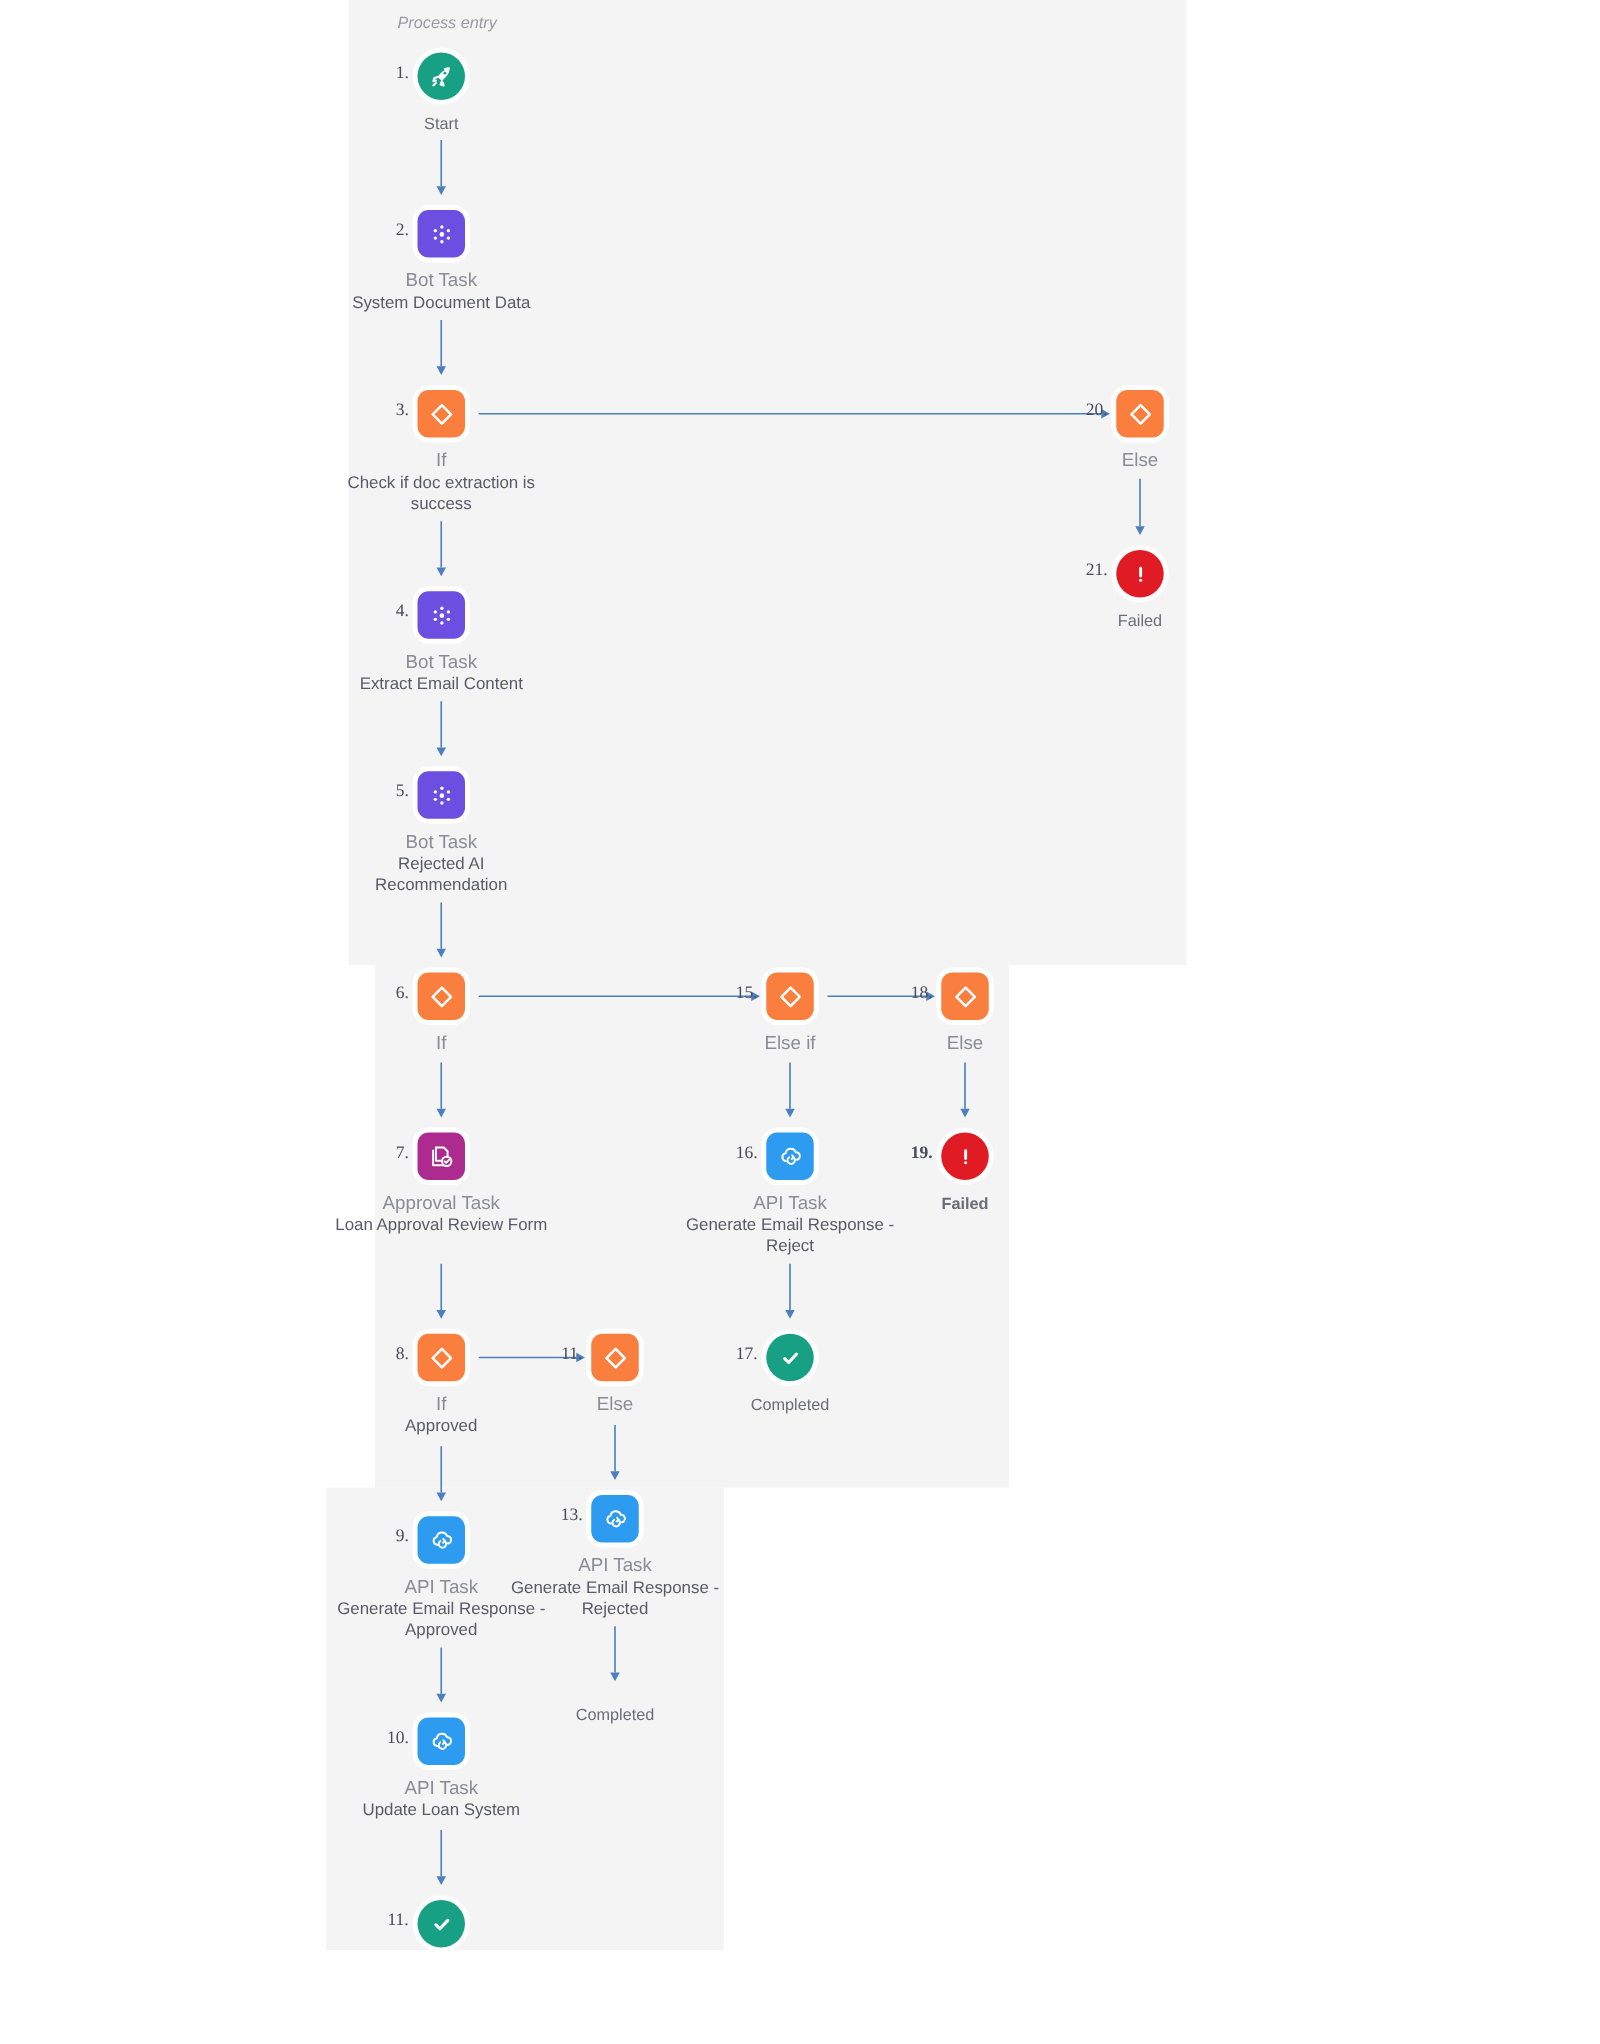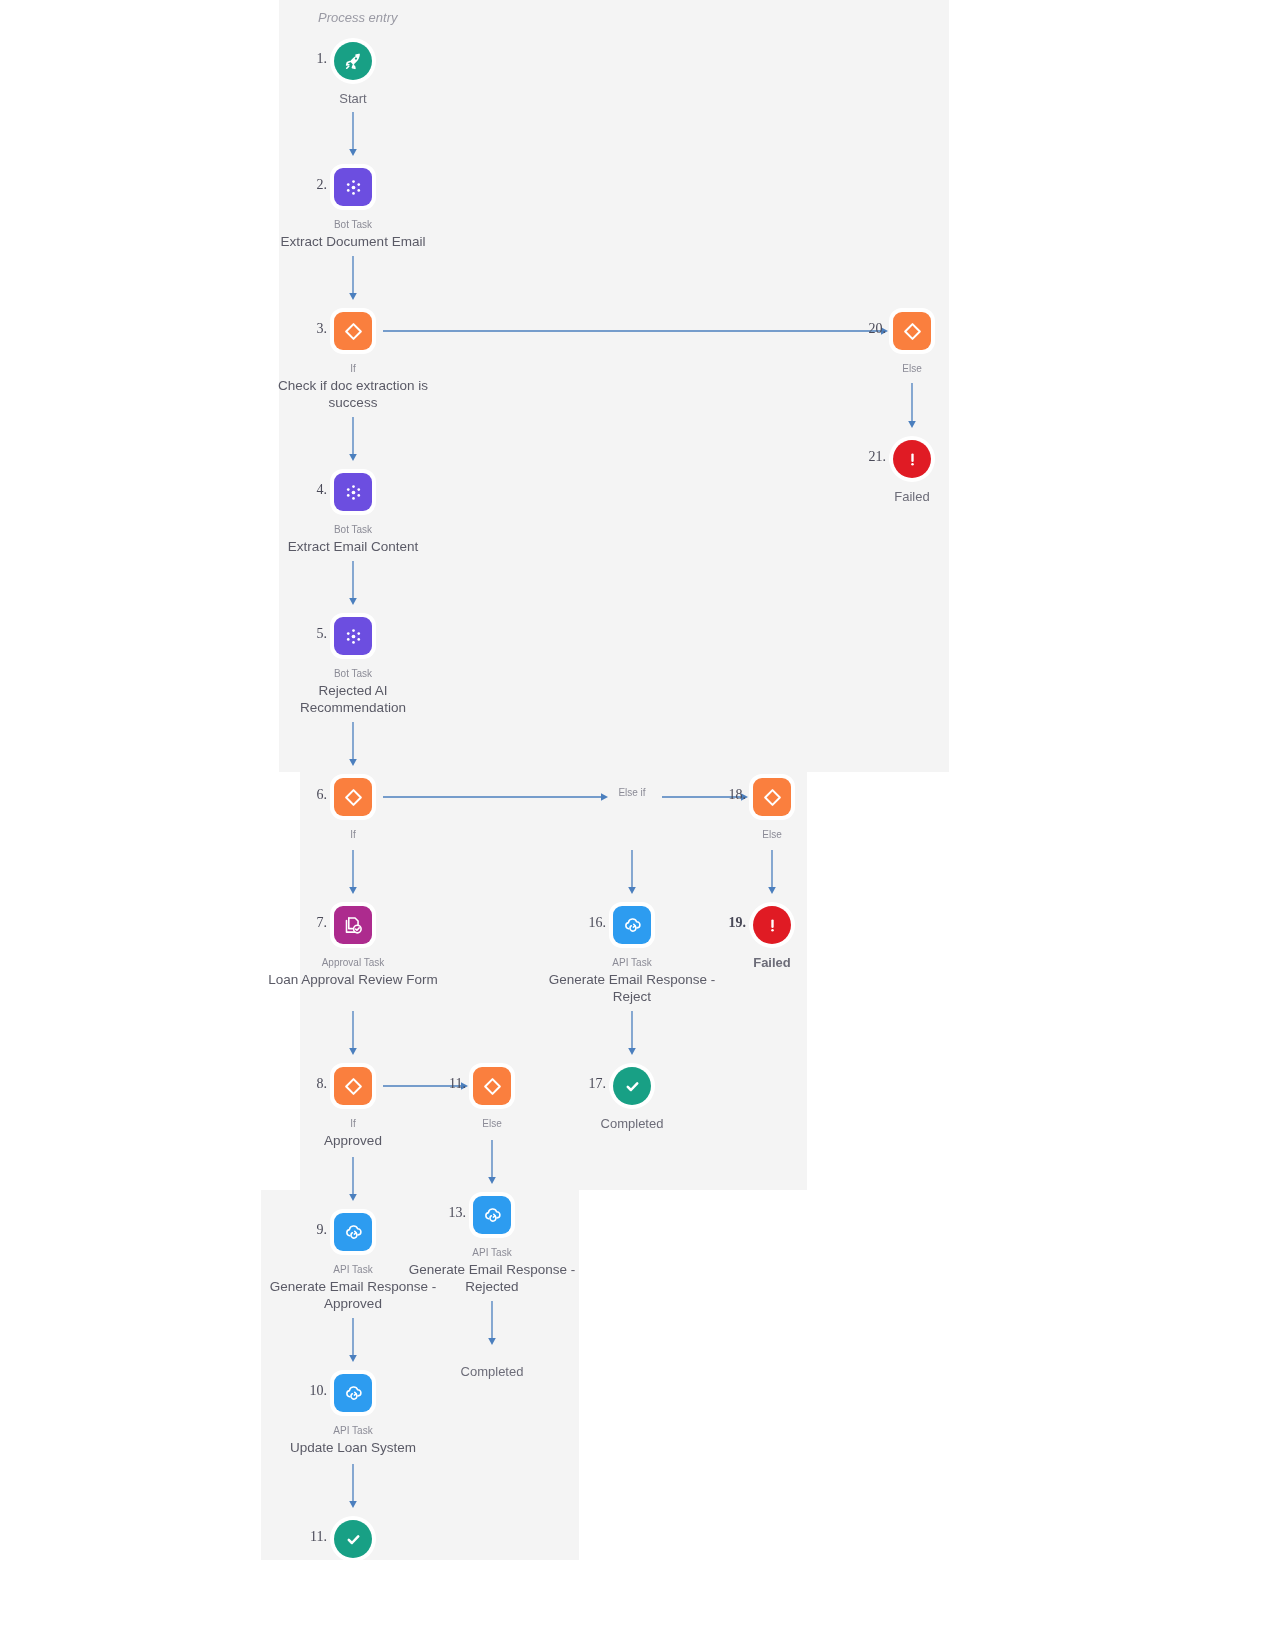--- a/index.html
+++ b/index.html
@@ -58,21 +58,21 @@
     display: flex;
     align-items: center;
     justify-content: center;
     box-shadow: 0 0 0 4px #ffffff;
   }
   .shape-rounded  { border-radius: 9px; }
   .shape-circle   { border-radius: 50%; }
 
   .node-type {
     margin-top: 6px;
-    font-size: 10px;
+    font-size: 15px;
     color: #8b8b96;
     line-height: 17px;
   }
   .node-label {
     font-size: 13.5px;
     color: #5a5a66;
     line-height: 17px;
     max-width: 170px;
     margin: 0 auto;
   }
@@ -256,21 +256,21 @@
             <circle cx="12" cy="5.2" r="1.55" fill="#fff" stroke="none"></circle>
             <circle cx="18" cy="8.6" r="1.55" fill="#fff" stroke="none"></circle>
             <circle cx="18" cy="15.4" r="1.55" fill="#fff" stroke="none"></circle>
             <circle cx="12" cy="18.8" r="1.55" fill="#fff" stroke="none"></circle>
             <circle cx="6" cy="15.4" r="1.55" fill="#fff" stroke="none"></circle>
             <circle cx="6" cy="8.6" r="1.55" fill="#fff" stroke="none"></circle>
           </svg>
         </span>
       </div>
       <div class="node-type">Bot Task</div>
-      <div class="node-label">Extract Document Email</div>
+      <div class="node-label">System Document Data</div>
     </div>
     <div class="node" style="left: 353px; top: 312px;">
       <div class="node-badge-row">
         <span class="node-index">3.</span>
         <span class="node-shape shape-rounded" style="background: rgb(250, 127, 62);">
           <svg class="glyph" viewBox="0 0 24 24" width="21" height="21" fill="none" stroke="#ffffff" stroke-width="1.9" stroke-linecap="round" stroke-linejoin="round">
             <path d="M12 3.6L20.4 12 12 20.4 3.6 12z" stroke-width="2.3"></path>
           </svg>
         </span>
       </div>
@@ -412,20 +412,28 @@
           </svg>
         </span>
       </div>
       <div class="node-type">API Task</div>
       <div class="node-label">Generate Email Response - Rejected</div>
     </div>
     <div class="node" style="left: 492px; top: 1357px;">
       <div class="node-status-label">Completed</div>
     </div>
     <div class="node" style="left: 632px; top: 778px;">
+      <div class="node-badge-row">
+        <span class="node-index">15.</span>
+        <span class="node-shape shape-rounded" style="background: rgb(250, 127, 62);">
+          <svg class="glyph" viewBox="0 0 24 24" width="21" height="21" fill="none" stroke="#ffffff" stroke-width="1.9" stroke-linecap="round" stroke-linejoin="round">
+            <path d="M12 3.6L20.4 12 12 20.4 3.6 12z" stroke-width="2.3"></path>
+          </svg>
+        </span>
+      </div>
       <div class="node-type">Else if</div>
     </div>
     <div class="node" style="left: 632px; top: 906px;">
       <div class="node-badge-row">
         <span class="node-index">16.</span>
         <span class="node-shape shape-rounded" style="background: rgb(45, 156, 240);">
           <svg class="glyph" viewBox="0 0 24 24" width="21" height="21" fill="none" stroke="#ffffff" stroke-width="1.9" stroke-linecap="round" stroke-linejoin="round">
             <path d="M7.6 15.8a3.6 3.6 0 01-.3-7.1 4.9 4.9 0 019.4-1 3.5 3.5 0 01.5 7" stroke-width="1.8"></path>
             <path d="M14.8 12.5a3.4 3.4 0 11-5.7 2.5c0-1.1.6-2.1 1.5-2.7" stroke-width="1.8"></path>
             <path d="M13.4 10.6l1.6 1.8-2 1.4" stroke-width="1.8"></path>

